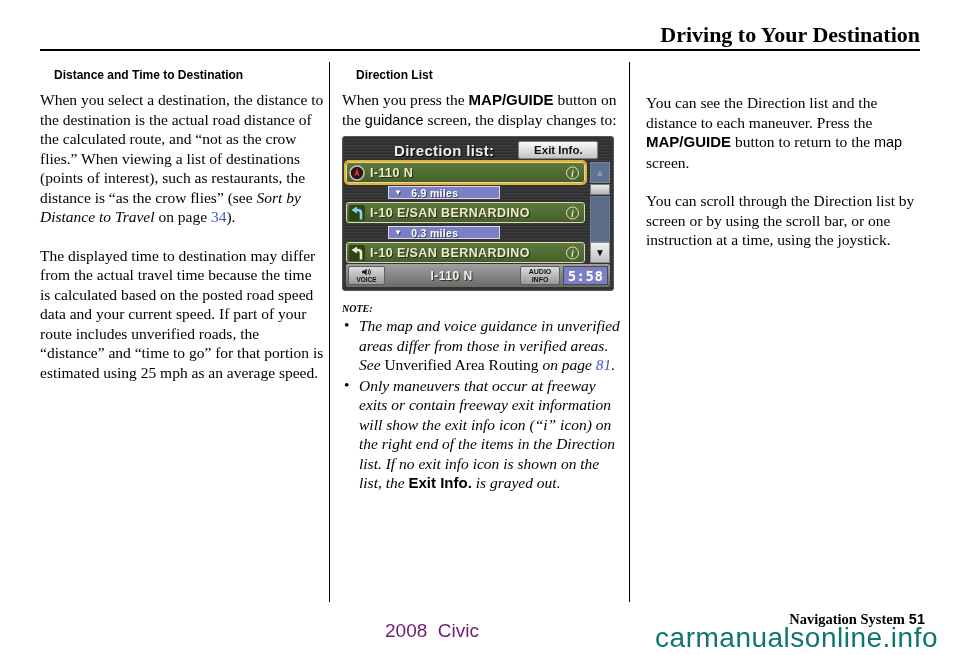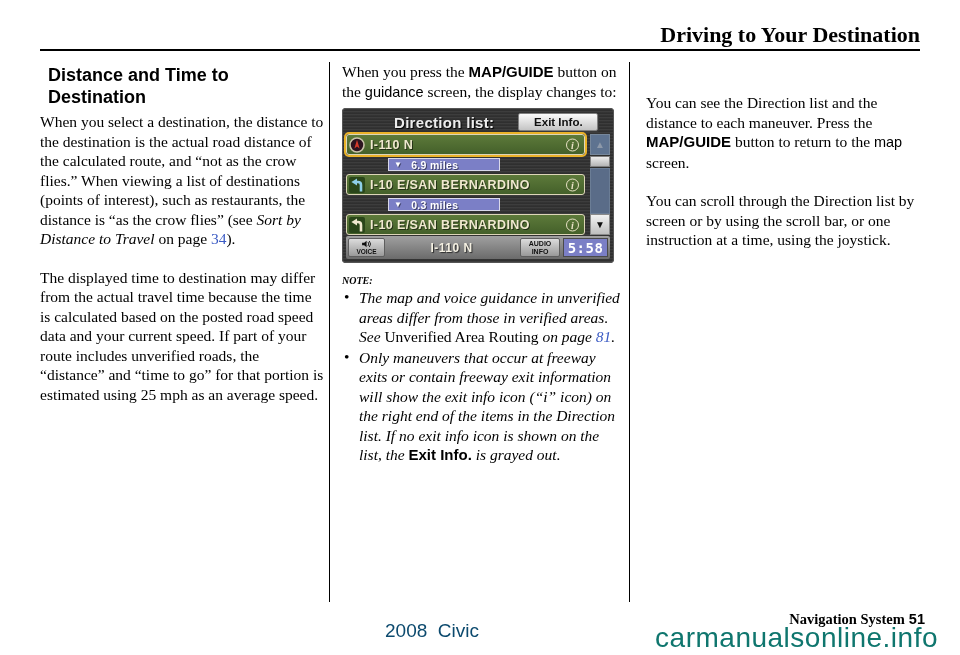--- a/index.html
+++ b/index.html
@@ -16,21 +16,21 @@
   
   .divider{position:absolute;top:62px;height:540px;width:1px;background:#000;}
   .divider.d1{left:329px;}
   .divider.d2{left:629px;}
   .col{position:absolute;top:62px;}
   .col1{left:40px;width:284px;}
   .col2{left:342px;width:278px;}
   .col3{left:646px;width:284px;margin-top:28px;}
   h2.sec{
     font-family:"Liberation Sans",sans-serif;font-weight:bold;
-    font-size:18px;line-height:22px;margin:2px 8px 4px;max-width:215px;
+    font-size:12px;line-height:22px;margin:2px 14px 4px;max-width:215px;
   }
   .col2 h2.sec{max-width:none;}
   p.body{font-size:15.5px;line-height:19.5px;margin:0 0 19px;}
   .col3 p.body:first-child{margin-top:3px;}
   .run-italic{font-style:italic;}
   .run-link{color:#3b5bc4;}
   .run-link-italic{color:#3b5bc4;font-style:italic;text-align:center;}
   .run-boldsans{font-family:"Liberation Sans",sans-serif;font-weight:bold;font-size:15px;}
   .run-sans{font-family:"Liberation Sans",sans-serif;font-size:14.5px;}
   
@@ -110,21 +110,21 @@
     text-shadow:1px 1px 1px #2c2c2c;}
   .nav-time{
     width:45px;height:19px;margin-left:3px;box-sizing:border-box;
     background:#7b7fc6;border:1px solid #4a4a4a;
     color:#fff;font-family:"DejaVu Sans Mono",monospace;font-weight:bold;font-size:14px;
     line-height:18px;text-align:center;letter-spacing:.5px;
   }
   
   .footer-model{
     position:absolute;left:385px;bottom:13px;
-    font-family:"Liberation Sans",sans-serif;font-size:19px;color:#0c4a6e;white-space:pre;
+    font-family:"Liberation Sans",sans-serif;font-size:19px;color:#701a75;white-space:pre;
   }
   .footer-ref{position:absolute;right:35px;bottom:27px;font-family:"Liberation Serif",serif;font-weight:bold;font-size:14.5px;}
   .footer-ref .pagenum{font-family:"Liberation Sans",sans-serif;font-size:14.5px;margin-left:4px;}
   .watermark{
     position:absolute;right:22px;bottom:1px;
     font-family:"Liberation Sans",sans-serif;font-size:28px;color:#0f766e;letter-spacing:.5px;
   }
 </style>
 </head>
 <body>
@@ -134,20 +134,21 @@
 <div class="divider d1"></div>
 <div class="divider d2"></div>
 
 <section class="col col1">
   <h2 class="sec">Distance and Time to Destination</h2>
   <p class="body"><span>When you select a destination, the distance to the destination is the actual road distance of the calculated route, and “not as the crow flies.” When viewing a list of destinations (points of interest), such as restaurants, the distance is “as the crow flies” (see </span><span class="run-italic">Sort by Distance to Travel</span><span> on page </span><span class="run-link">34</span><span>).</span></p>
   <p class="body"><span>The displayed time to destination may differ from the actual travel time because the time is calculated based on the posted road speed data and your current speed. If part of your route includes unverified roads, the “distance” and “time to go” for that portion is estimated using 25 mph as an average speed.</span></p>
 </section>
 
 <section class="col col2">
+  <h2 class="sec">Direction List</h2>
   <p class="body" style="margin-bottom:0;"><span>When you press the </span><span class="run-boldsans">MAP/GUIDE</span><span> button on the </span><span class="run-sans">guidance</span><span> screen, the display changes to:</span></p>
 
   <div class="nav-screen">
     <div class="nav-header">
       <span class="nav-title">Direction list:</span>
       <button class="exit-info">Exit Info.</button>
     </div>
     <div class="nav-body">
       <div class="nav-list">
 

